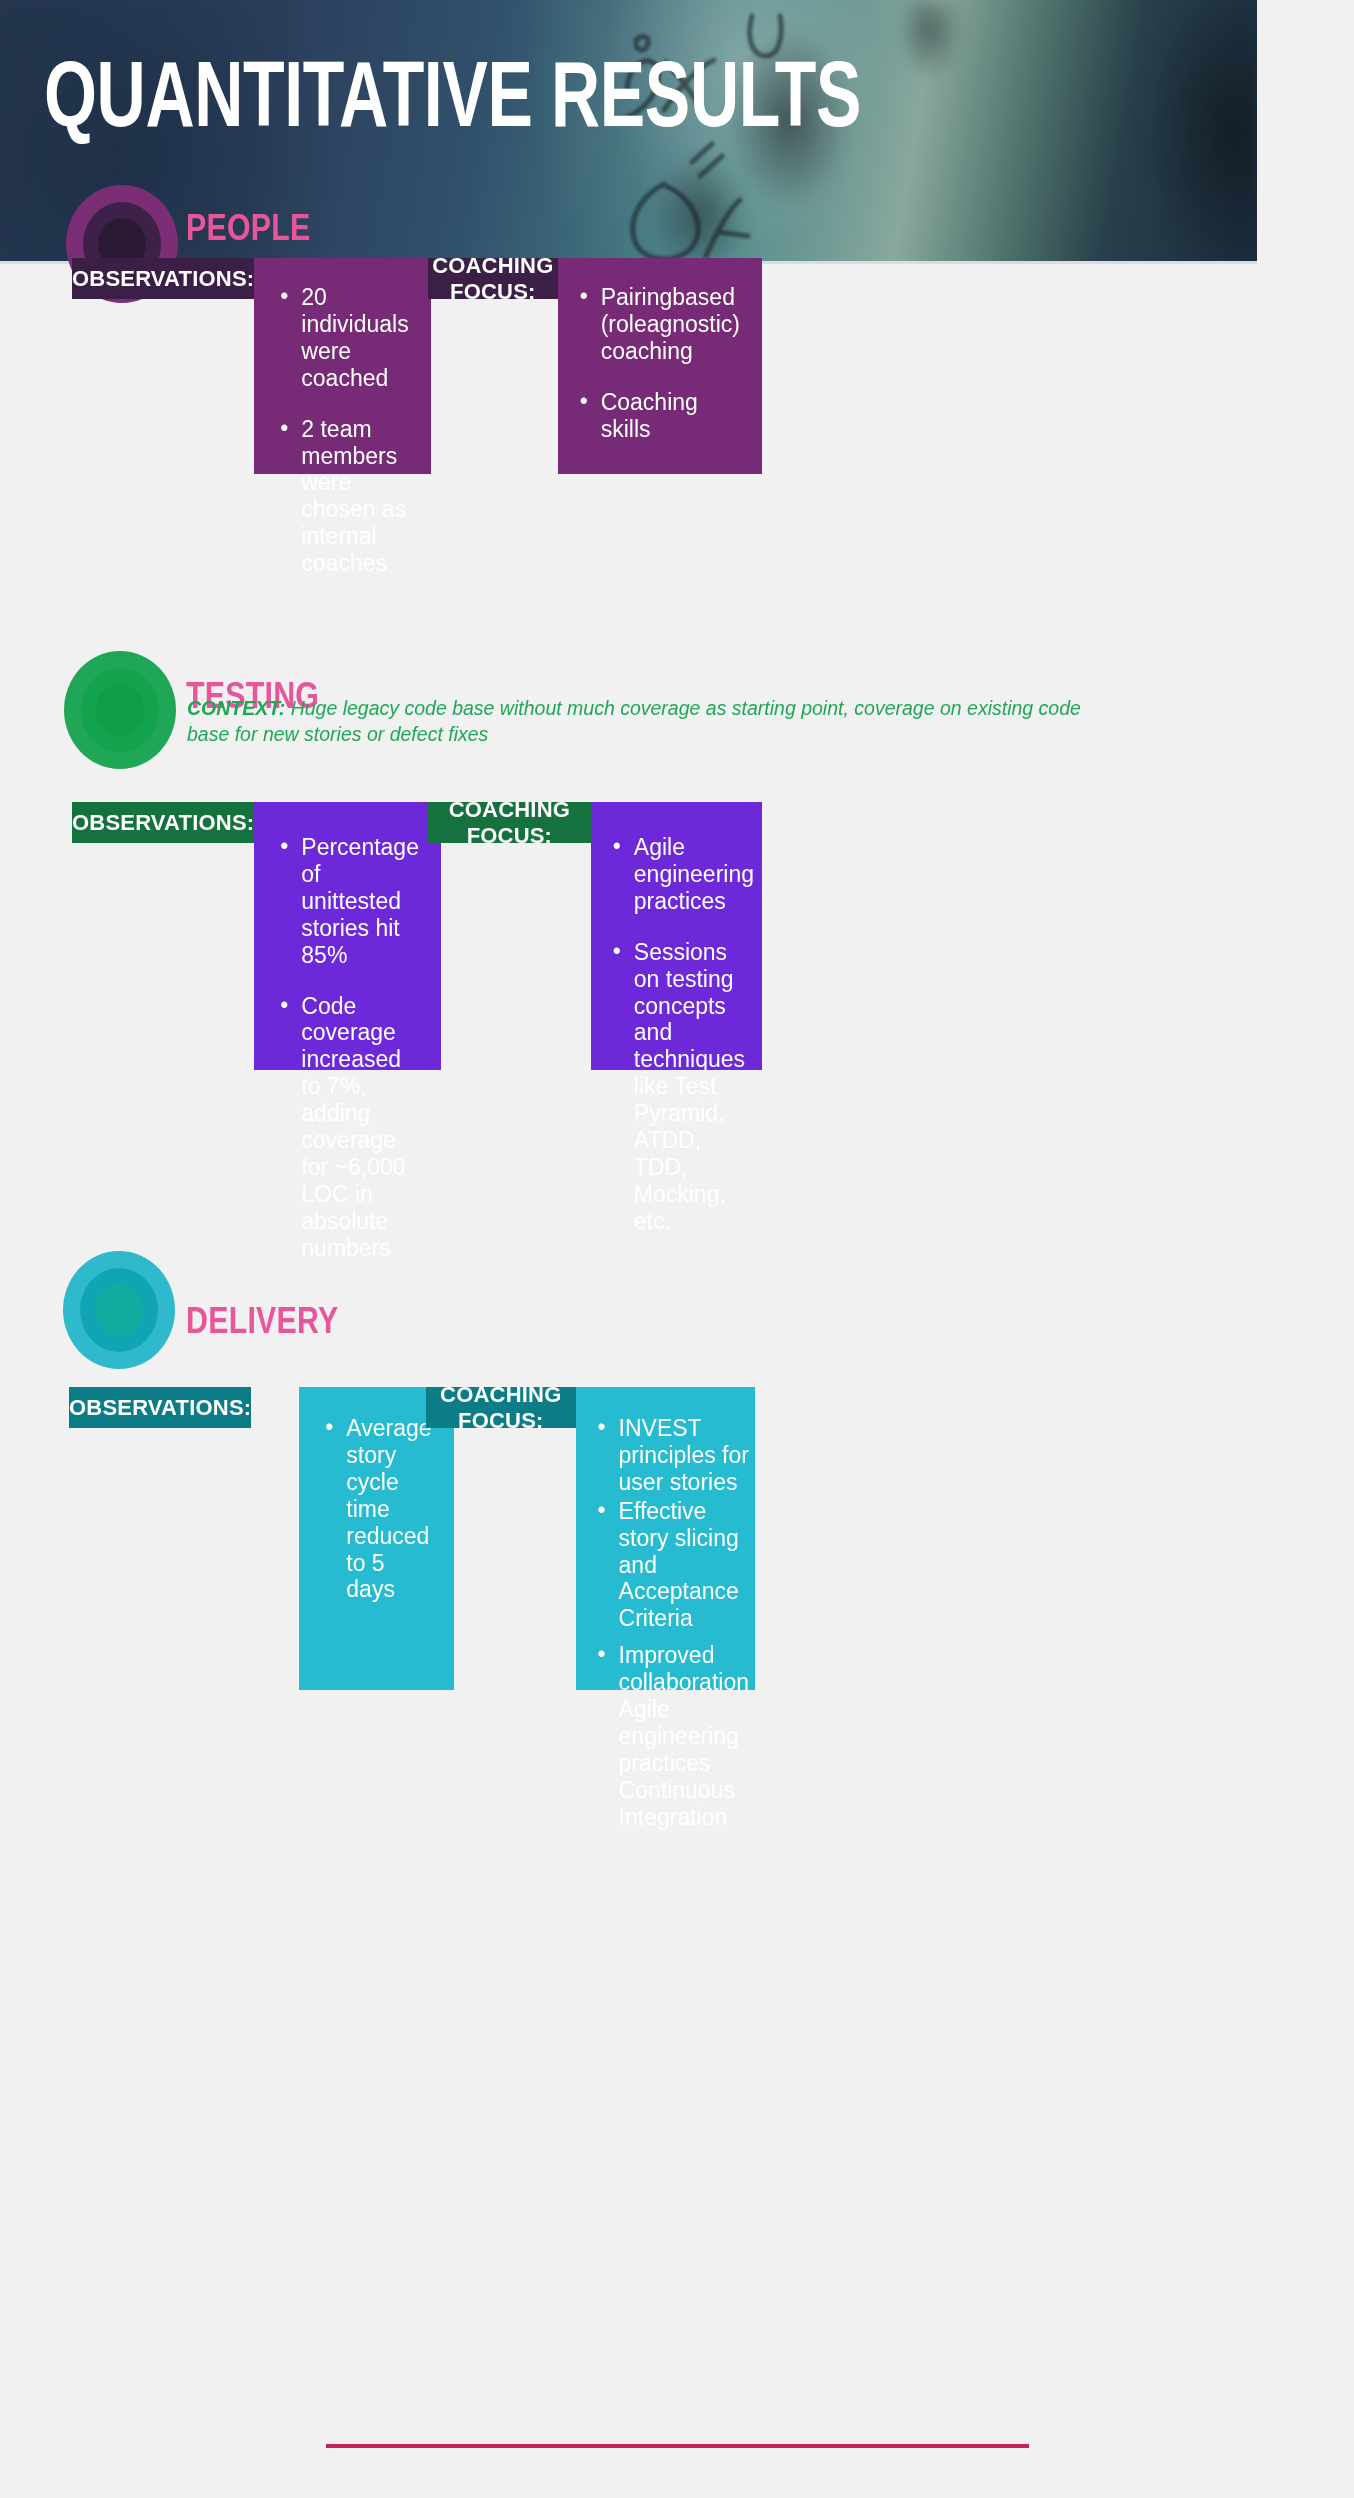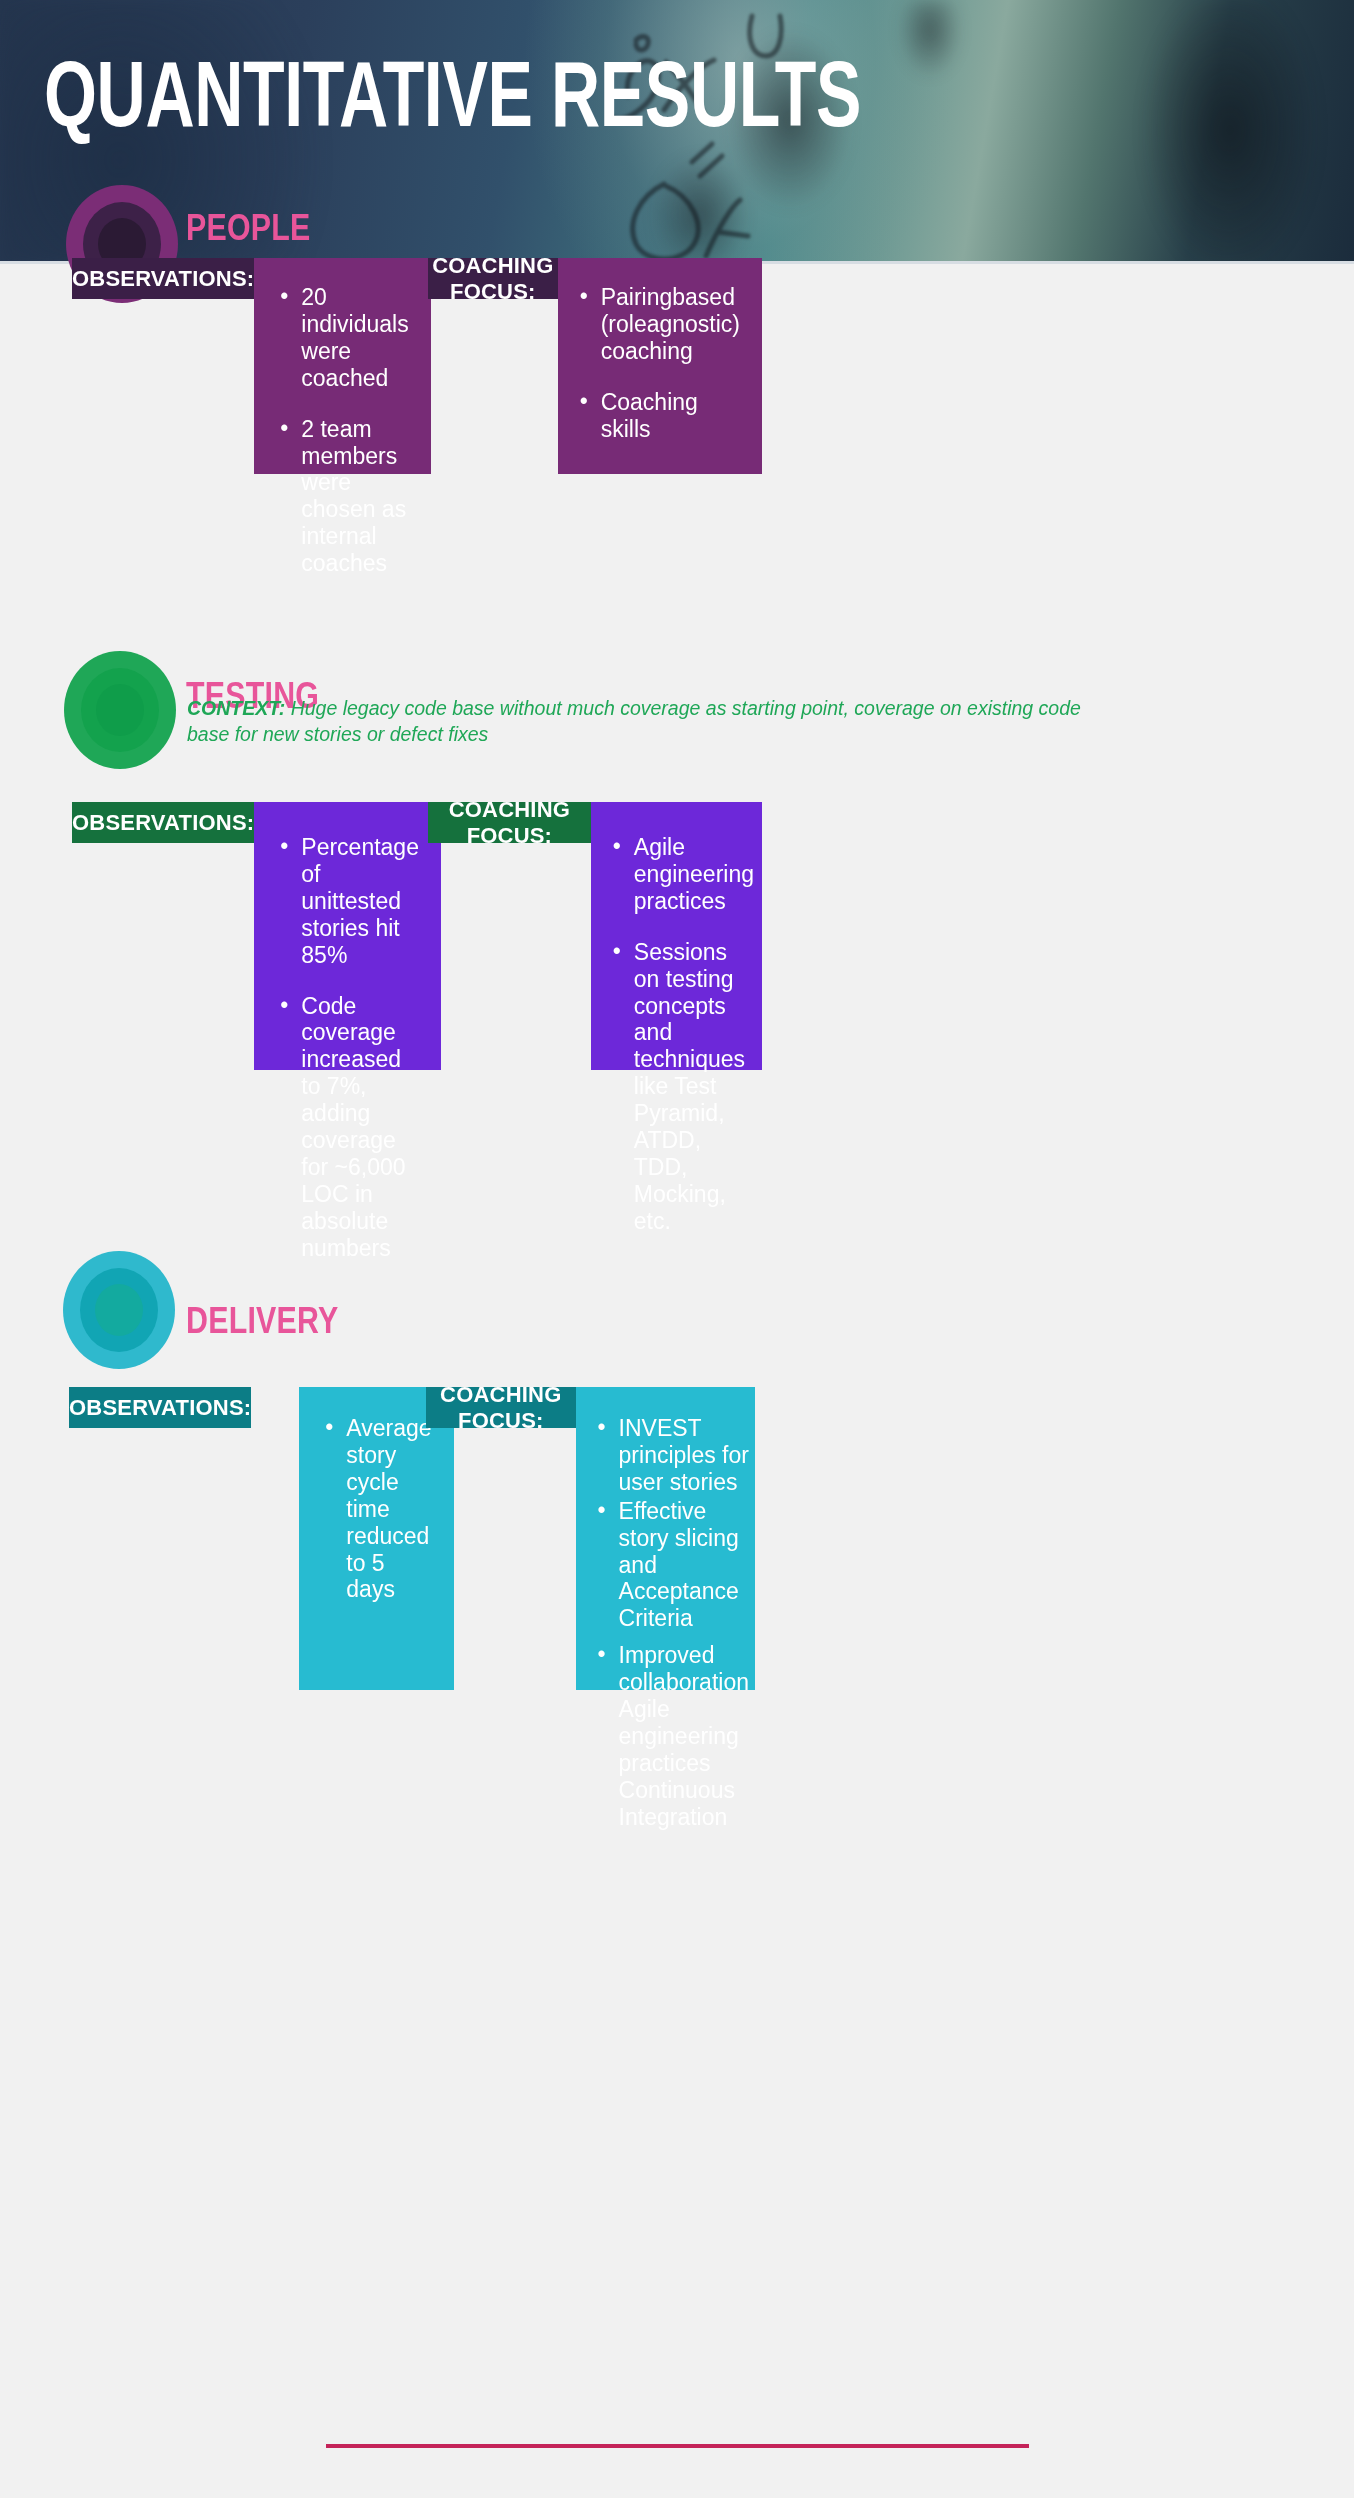--- a/index.html
+++ b/index.html
@@ -7,21 +7,21 @@
   html, body {
     width:1354px;
     background:#f1f1f1;
     font-family:"Liberation Sans", sans-serif;
   }
   body { width:1354px; min-height:2498px; position:relative; overflow:hidden; }
 
   
   .header {
     position:relative;
-    width:1354px;
+    width:1257px;
     height:264px;
     overflow:hidden;
     background:#1c2c42;
   }
   .header-bg {
     position:absolute; inset:0;
     background:
       radial-gradient(ellipse 300px 420px at 740px 60px, rgba(180,195,190,0.50) 0%, rgba(120,150,150,0.18) 45%, rgba(0,0,0,0) 72%),
       linear-gradient(100deg,
         #25364f 0%,

